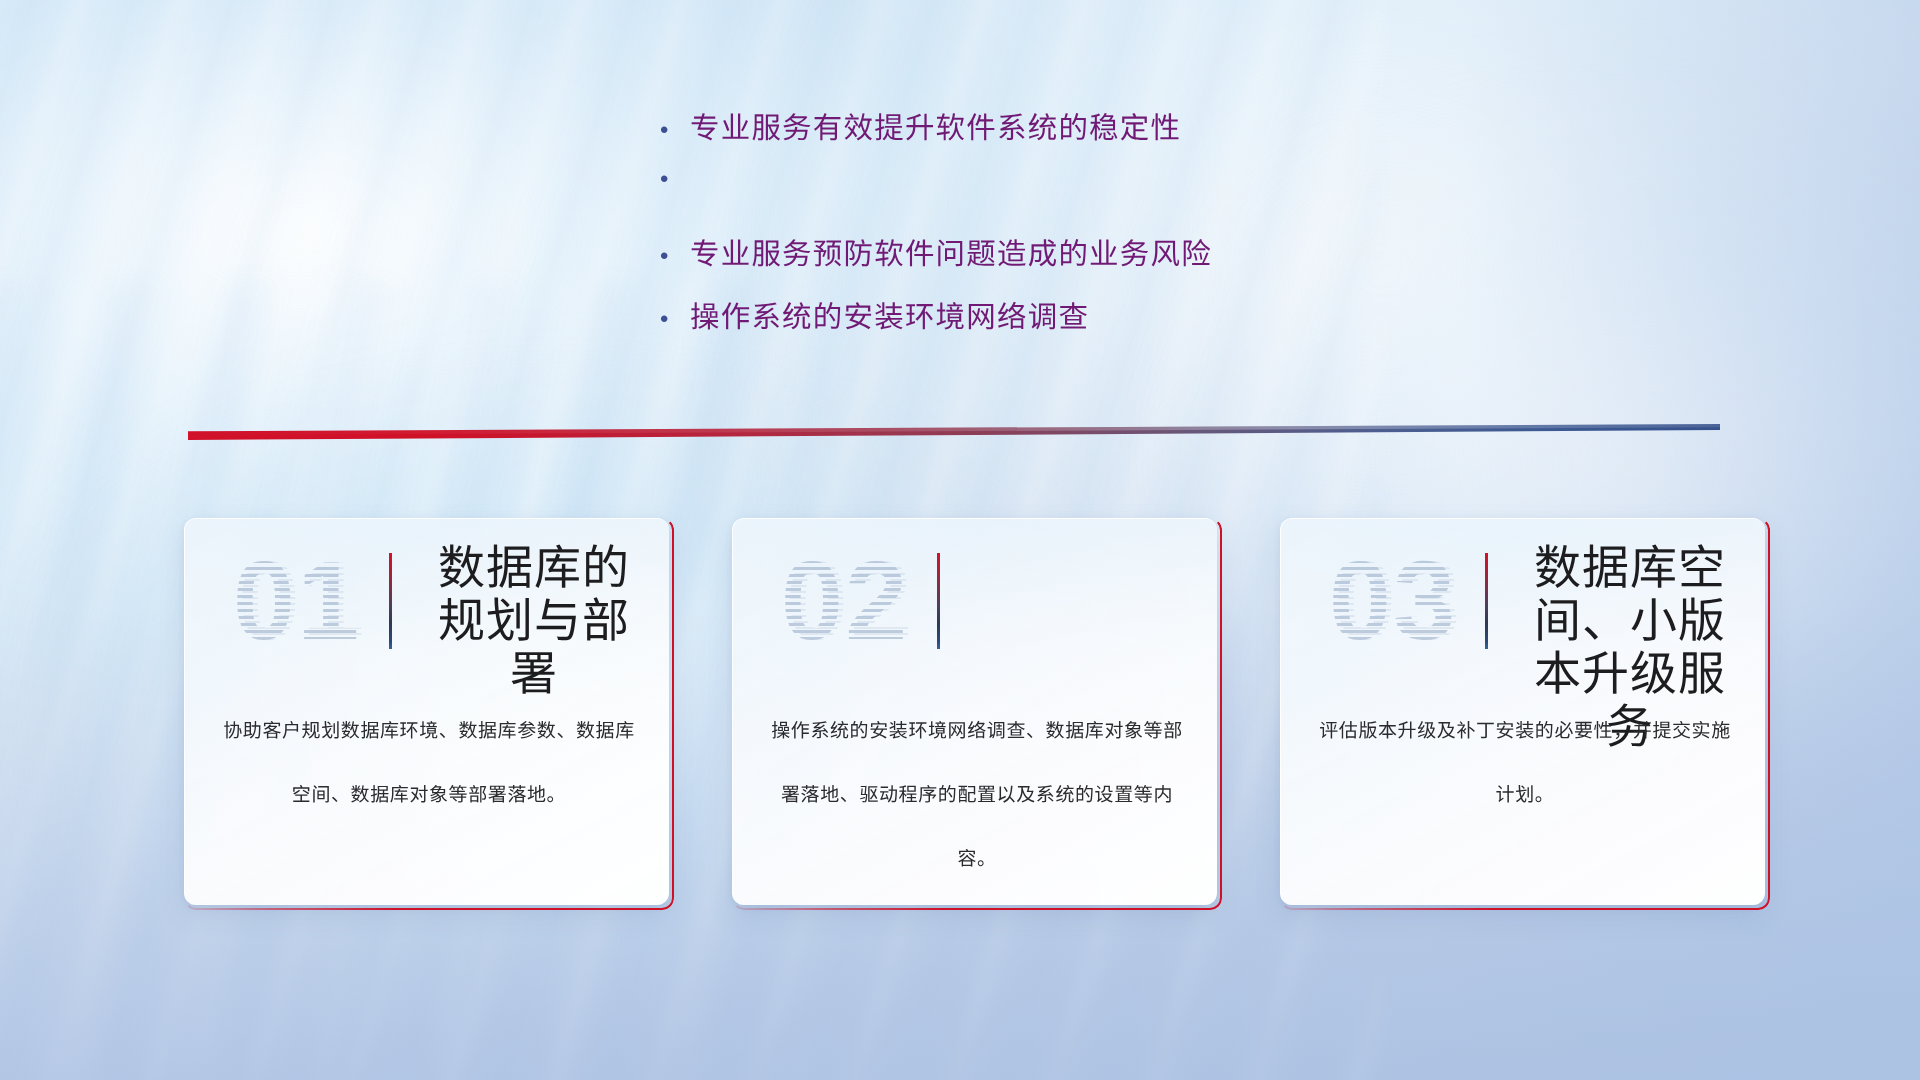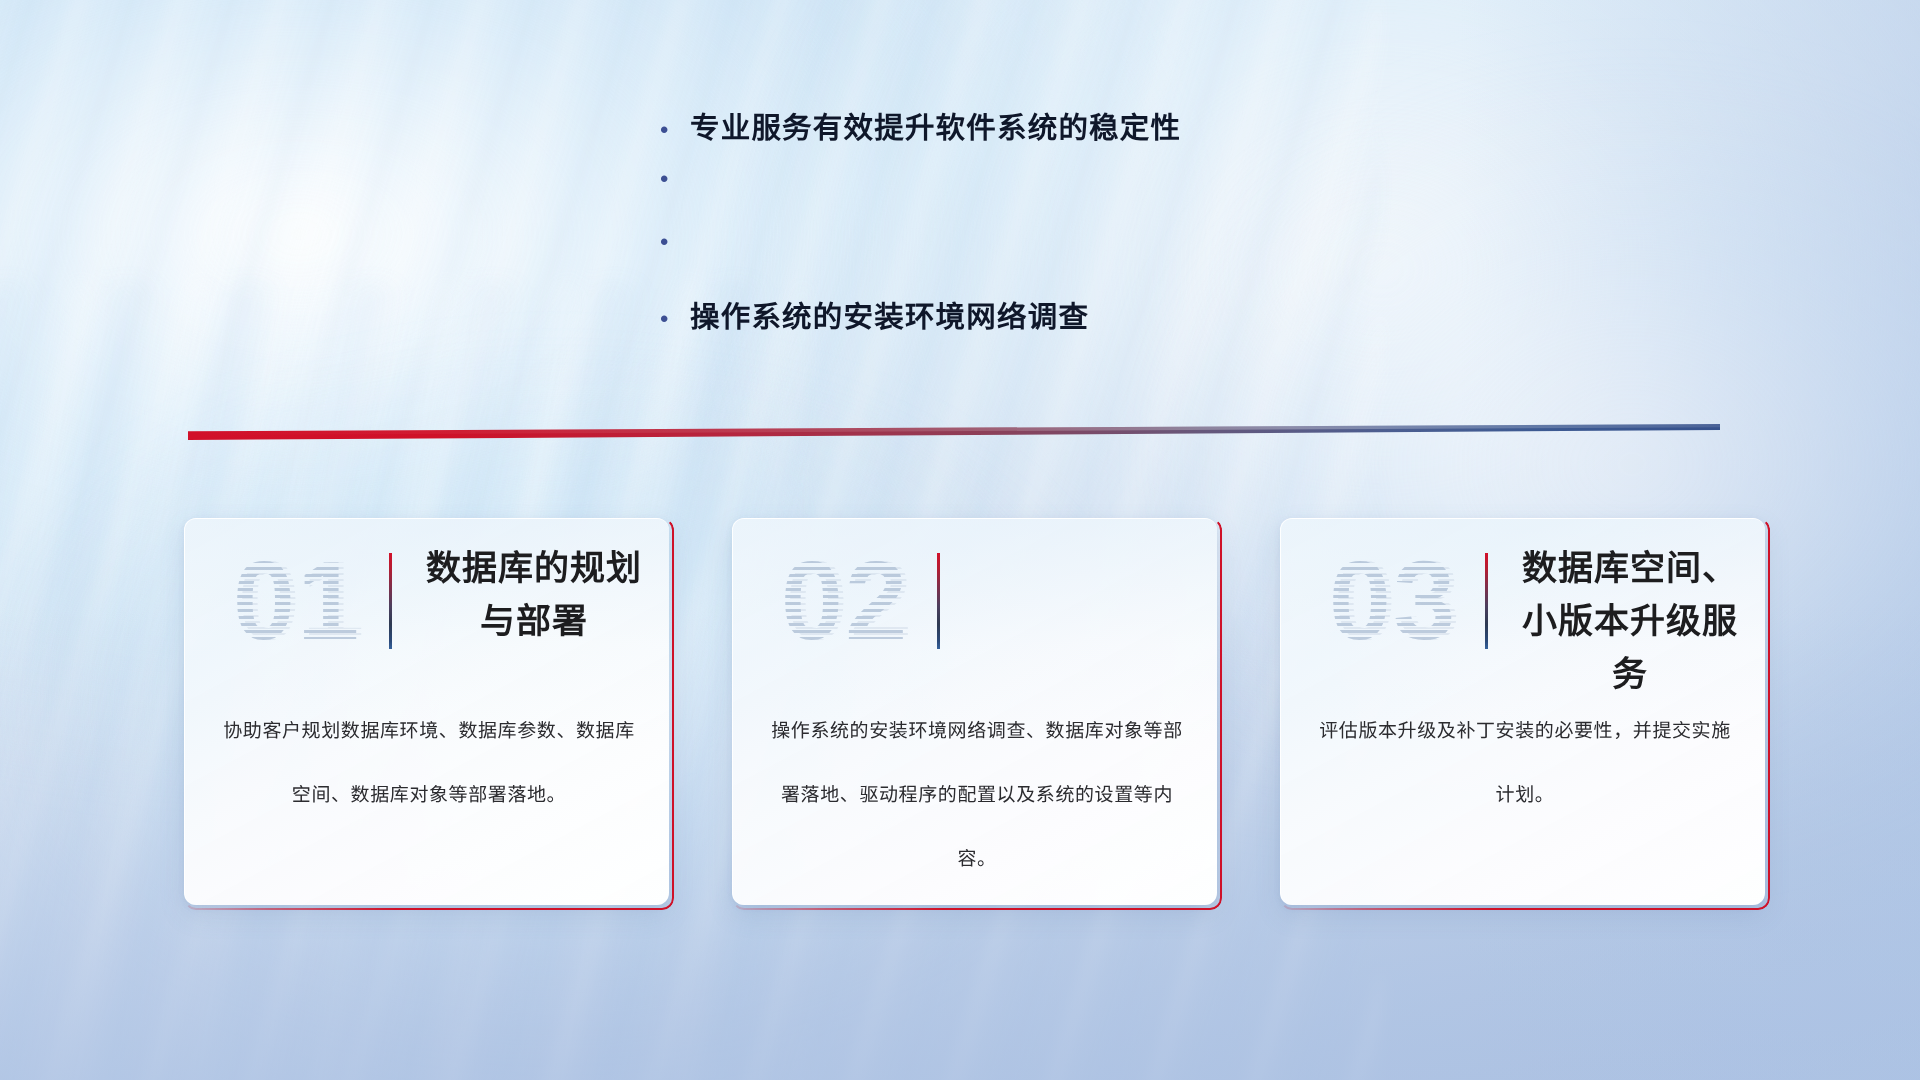--- a/index.html
+++ b/index.html
@@ -102,23 +102,23 @@
     display:flex;align-items:baseline;
     height:63px;
   }
   .bullet-dot{
     width:30px;flex:0 0 30px;
     color:#3c4f93;font-size:24px;line-height:1;
     text-align:left;
   }
   .bullet-text{
     font-size:29.5px;
-    color:#0f172a;
+    color:#701a75;
     letter-spacing:1.2px;
-    font-weight:700;
+    font-weight:400;
     white-space:nowrap;
   }
 
   
   #divider{
     position:absolute;left:188px;top:424px;width:1532px;height:16px;
   }
   .div-shape{
     position:absolute;left:0;top:0;width:100%;height:100%;
     background:linear-gradient(to right,
@@ -230,22 +230,22 @@
   }
   .card-rule{
     position:absolute;left:204px;top:34px;
     width:3px;height:96px;
     background:linear-gradient(to bottom,
       #d2112a 0%, #b51d33 16%, #7d2f4b 36%,
       #4b3f5e 56%, #2e3a52 74%, #2b4a7a 92%, #35629c 100%);
   }
   .card-title{
     position:absolute;left:230px;top:22px;right:16px;
-    font-size:35px;line-height:53px;
-    color:#1d1d1f;font-weight:700;
+    font-size:47px;line-height:53px;
+    color:#1d1d1f;font-weight:400;
     letter-spacing:1px;
   }
   .card-desc{
     position:absolute;left:30px;right:26px;top:180px;
     font-size:19px;line-height:64px;
     color:#2b2b2f;letter-spacing:.6px;
   }
 </style>
 </head>
 <body>
@@ -265,20 +265,21 @@
 <div id="bullets">
   <div class="bullet-row">
     <span class="bullet-dot">•</span>
     <span class="bullet-text">专业服务有效提升软件系统的稳定性</span>
   </div>
   <div class="bullet-row">
     <span class="bullet-dot">•</span>
   </div>
   <div class="bullet-row">
     <span class="bullet-dot">•</span>
+    <span class="bullet-text">专业服务预防软件问题造成的业务风险</span>
   </div>
   <div class="bullet-row">
     <span class="bullet-dot">•</span>
     <span class="bullet-text">操作系统的安装环境网络调查</span>
   </div>
 </div>
 
 <div id="divider">
   <div class="div-shape"></div>
   <div class="div-gloss"></div>

